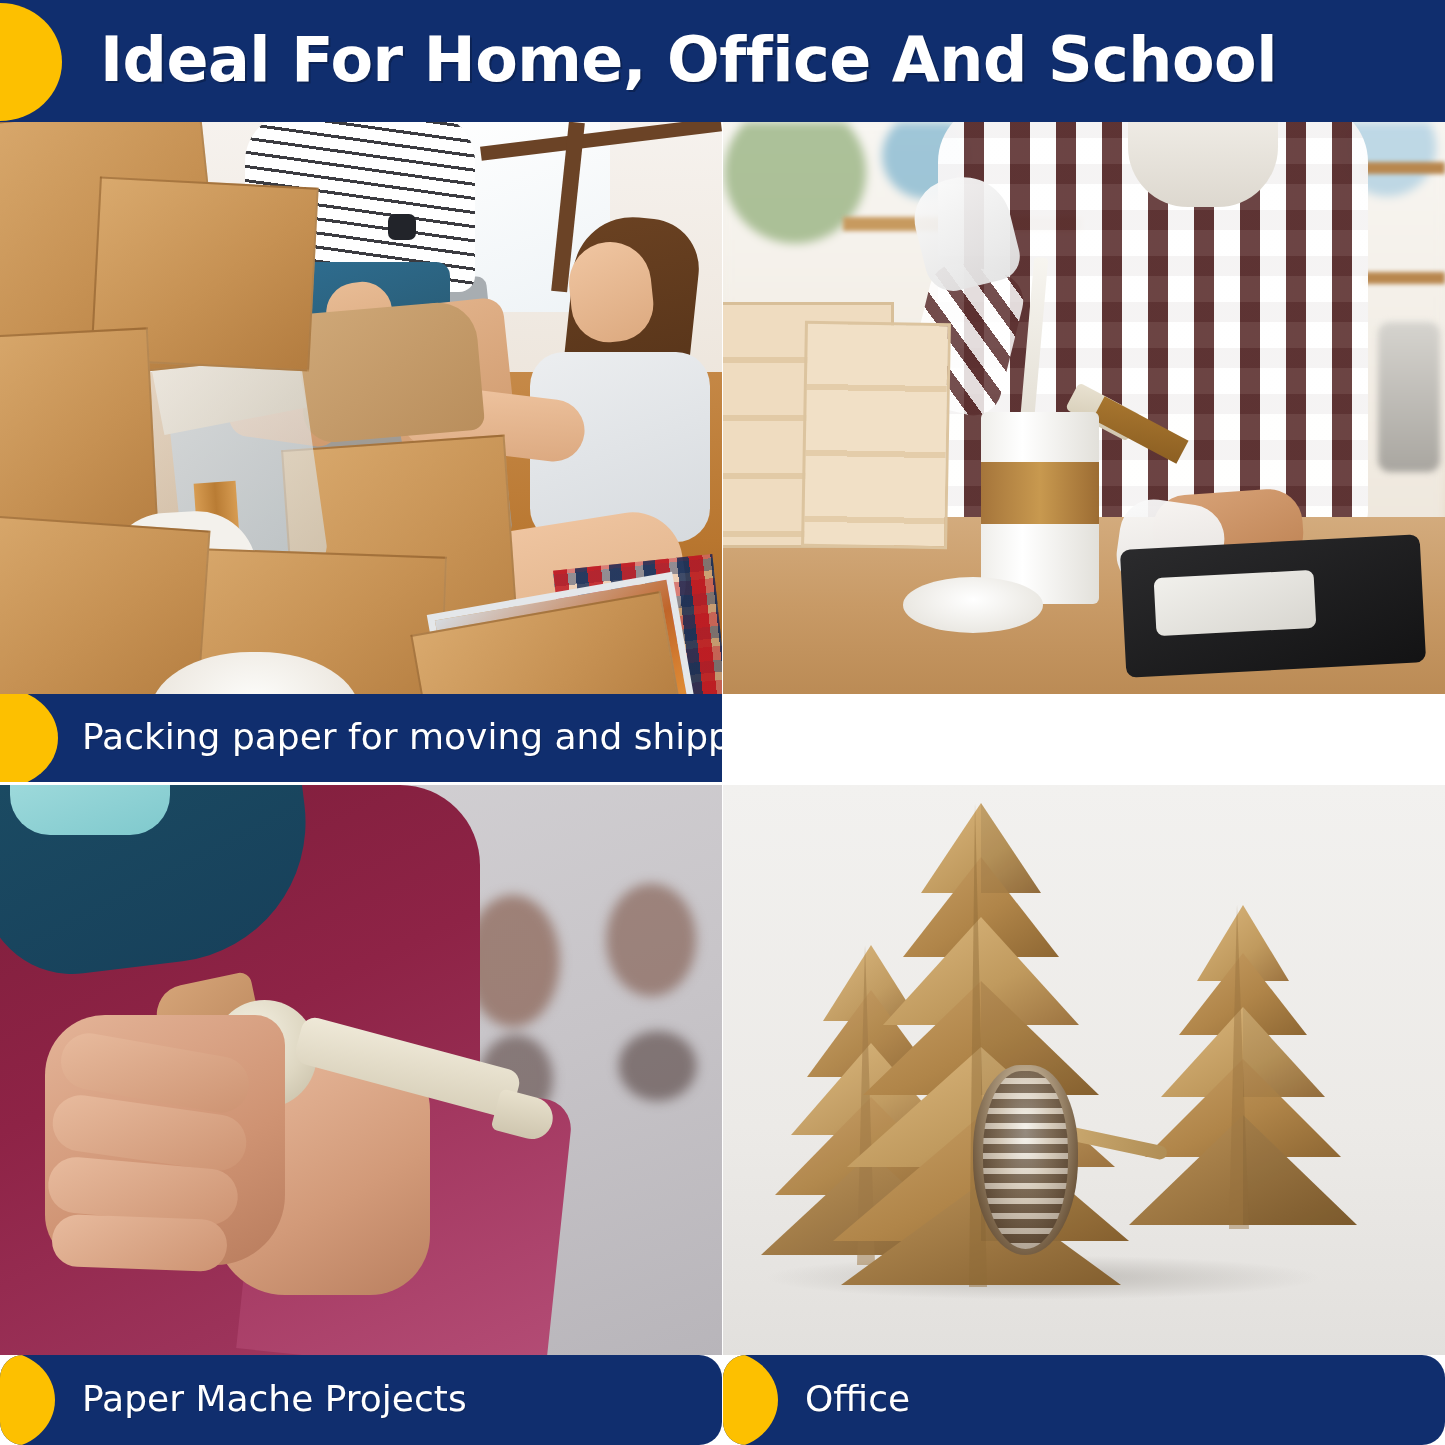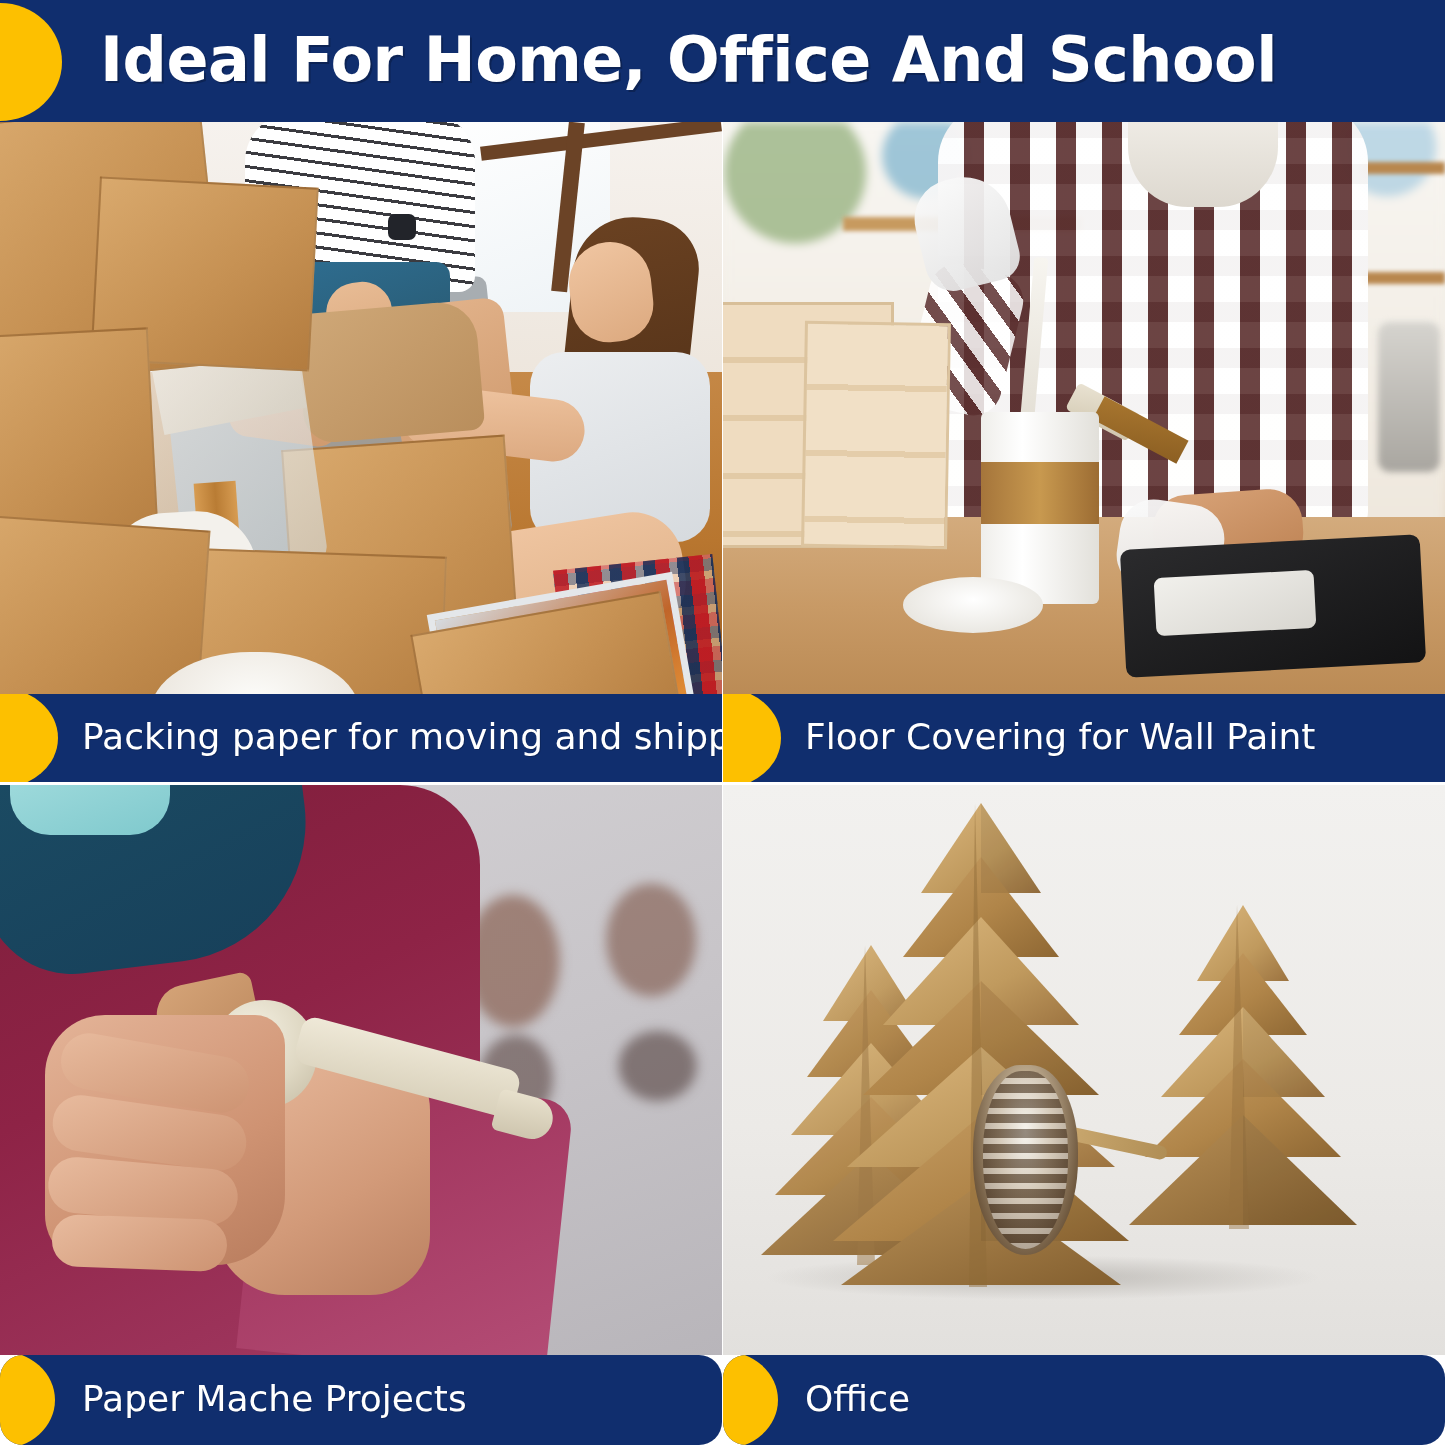--- a/index.html
+++ b/index.html
@@ -381,24 +381,20 @@
           <div class="sh glove2"></div>
           <div class="sh brush-h"></div>
           <div class="sh brush-b"></div>
           <div class="sh can"></div>
           <div class="sh can-tape"></div>
           <div class="sh can-lid"></div>
           <div class="sh tray"></div>
           <div class="sh tray-in"></div>
         </div>
       </div>
-      <div class="caption-bar">
-        <div class="caption-blob"></div>
-        <div class="caption-text">Floor Covering for Wall Paint</div>
-      </div>
     </div>
 
     <div class="cell col-l row-b">
       <div class="photo">
         <div class="scene s3">
           <div class="sh bgblur"></div>
           <div class="sh sweater"></div>
           <div class="sh collar"></div>
           <div class="sh mask"></div>
           <div class="sh sleeve"></div>

